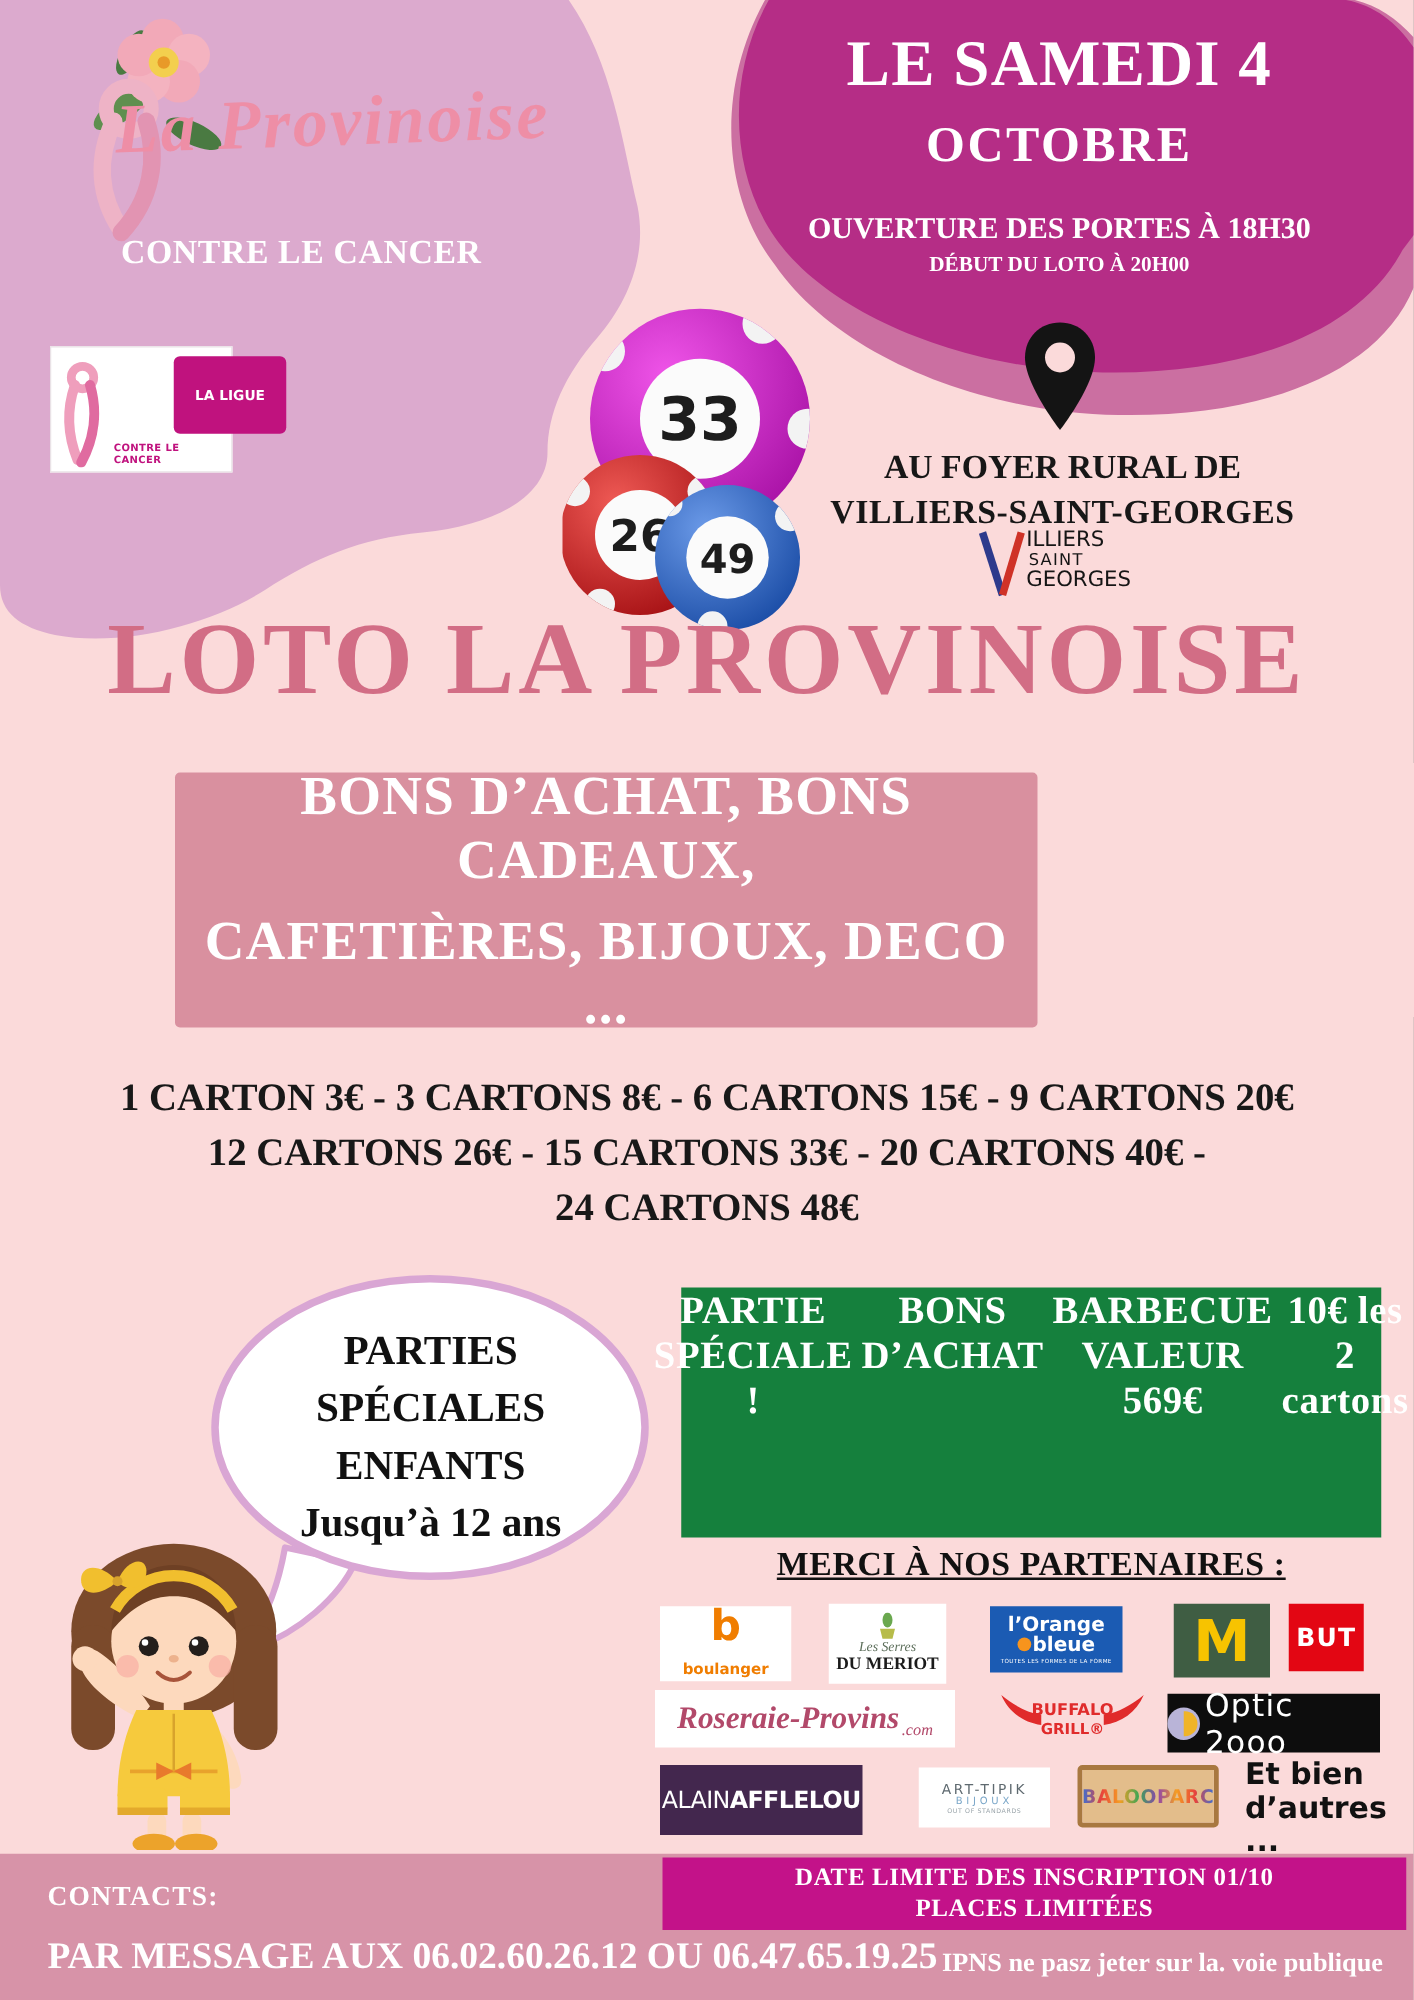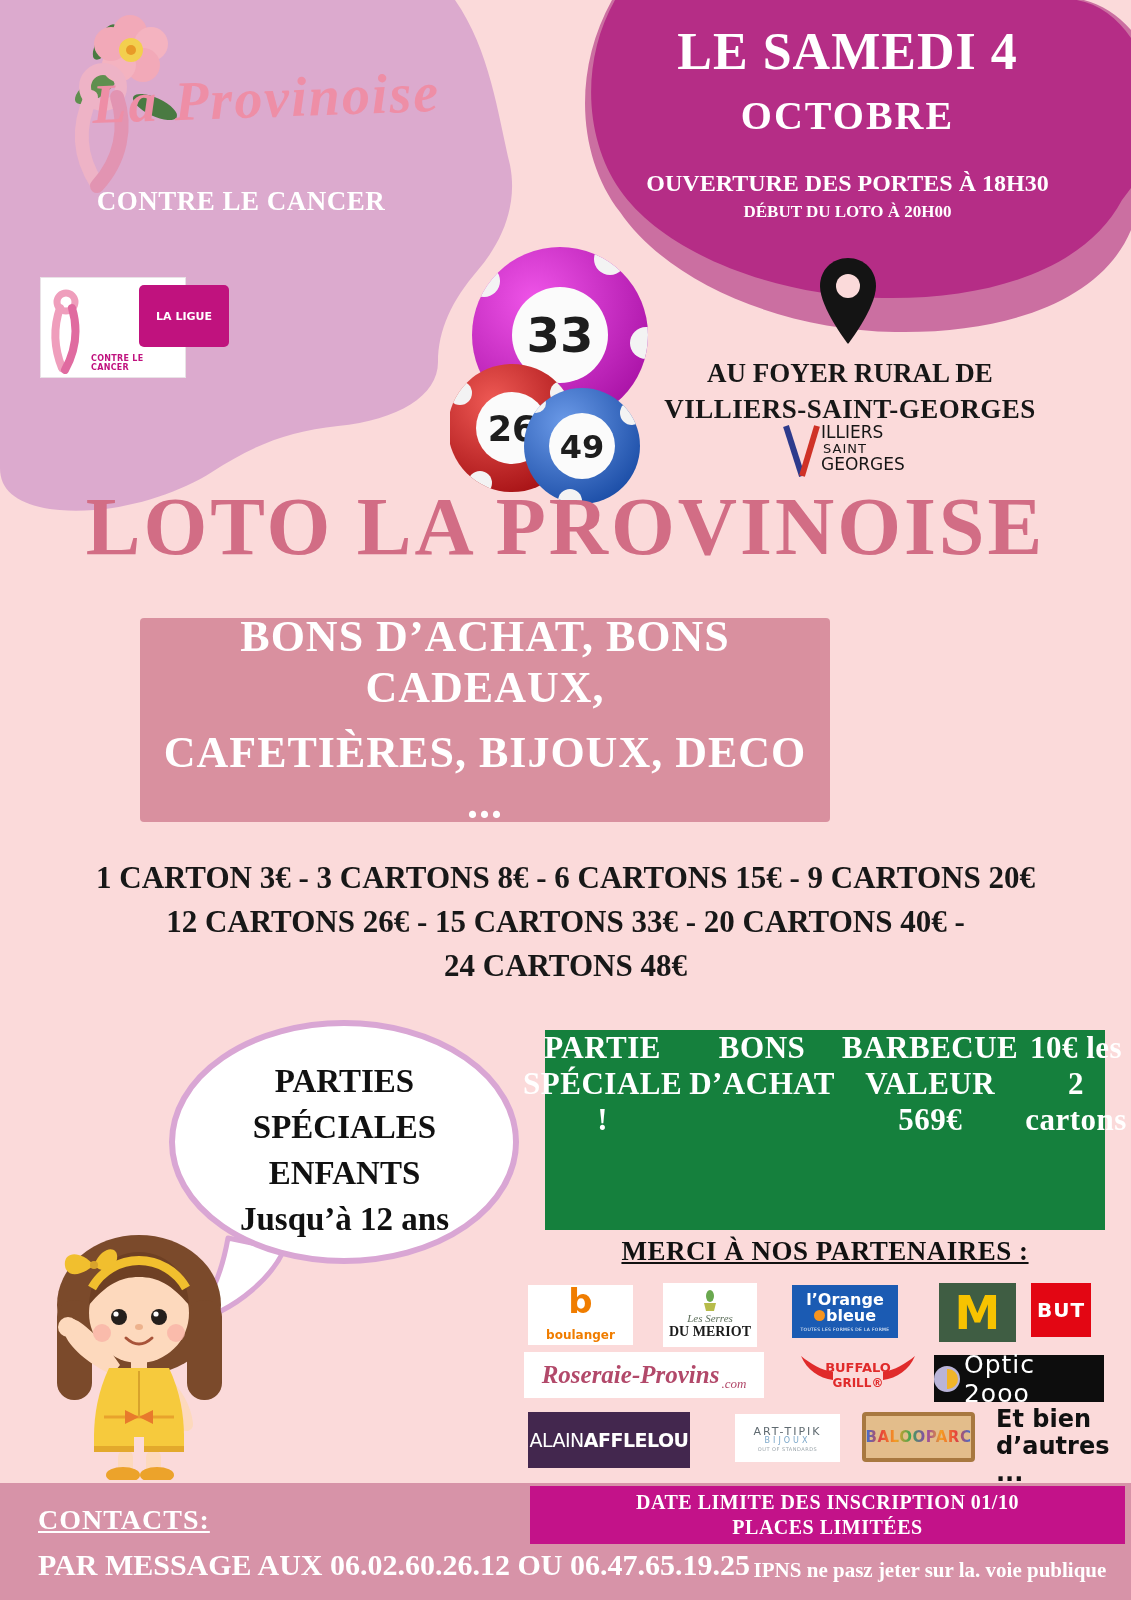--- a/index.html
+++ b/index.html
@@ -90,21 +90,21 @@
   .art-3{font-family:"DejaVu Sans",sans-serif;font-size:5px;color:#9aa4aa;letter-spacing:.5px;margin-top:1px;}
   .t-balooparc{left:862px;top:1412px;width:113px;height:50px;background:#cfa06a;border:4px solid #a87840;border-radius:4px;}
   .baloo-inner{width:100%;height:100%;background:#e3bd8b;display:flex;align-items:center;justify-content:center;}
   .baloo-txt{font-family:"DejaVu Sans",sans-serif;font-weight:700;font-size:15px;letter-spacing:.5px;
     background:linear-gradient(90deg,#3b6fd4,#e8433b,#f59e23,#3aa655,#8e44ad,#f59e23,#e8433b,#3b6fd4);
     -webkit-background-clip:text;background-clip:text;color:transparent;}
   .more-partners{left:996px;top:1406px;width:130px;font-family:"DejaVu Sans",sans-serif;font-weight:700;
     font-size:24px;line-height:27px;color:#111;text-align:left;}
 
   
-  .contacts{left:38px;top:1504px;font-size:28px;color:#fff;text-decoration:underline;letter-spacing:1px;}
+  .contacts{left:38px;top:1504px;font-size:22px;color:#fff;letter-spacing:1px;}
   .phone{left:38px;top:1548px;font-size:30px;color:#fff;}
   .deadline-box{left:530px;top:1486px;width:595px;height:58px;background:#c31289;
     display:flex;flex-direction:column;justify-content:center;gap:2px;color:#fff;}
   .deadline-box div{font-size:20px;letter-spacing:.5px;}
   .ipns{left:730px;top:1558px;width:400px;font-size:21px;color:#fff;}
 </style>
 </head>
 <body>
 
 <div class="poster">

